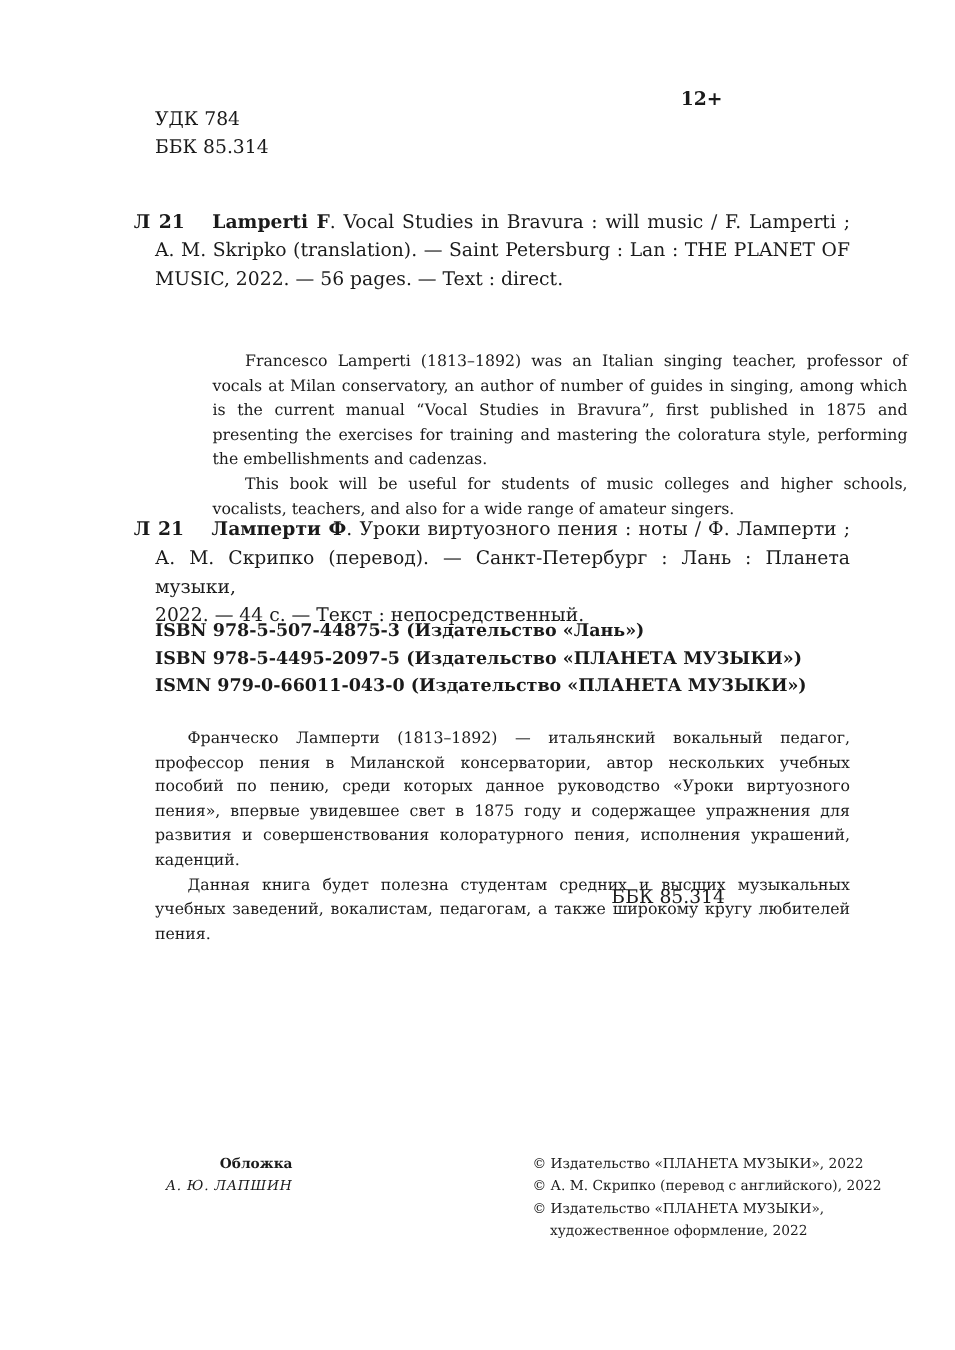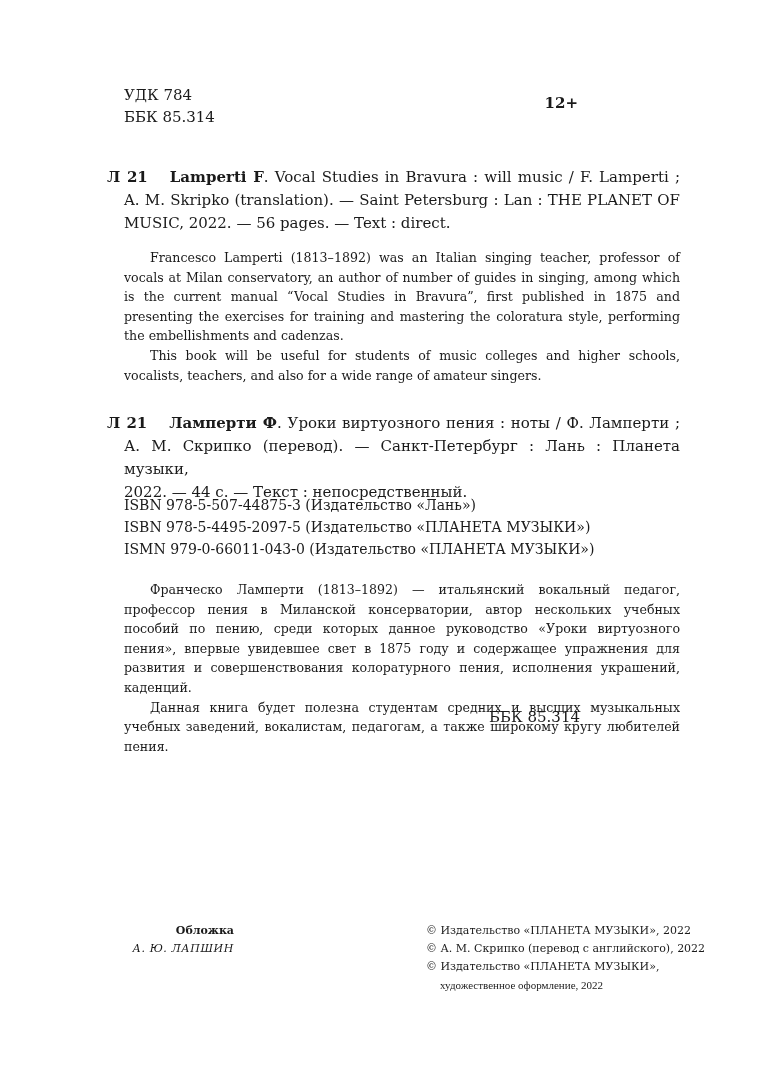--- a/index.html
+++ b/index.html
@@ -5,62 +5,62 @@
   html, body { margin: 0; padding: 0; background: #ffffff; }
   body {
     width: 764px; height: 1080px; position: relative; overflow: hidden;
     font-family: "DejaVu Serif", "Liberation Serif", serif;
     color: #1a1a1a;
   }
   .page { position: absolute; left: 0; top: 0; width: 664px; height: 1080px; }
   .abs { position: absolute; }
 
   .udk { left: 124px; top: 84px; font-size: 15px; line-height: 22px; }
-  .age { right: 86px; top: 92px; font-size: 15px; font-weight: bold; line-height: 22px; text-align: right; }
+  .age { right: 86px; top: 68px; font-size: 15px; font-weight: bold; line-height: 22px; text-align: right; }
 
   .entry { left: 107px; width: 573px; font-size: 15px; line-height: 23px; }
   .entry .first { display: block; text-align: justify; text-align-last: justify; }
   .entry .cont { display: block; padding-left: 17px; text-align: justify; }
   .entry .cont.last { text-align-last: left; }
   .entry .code { font-weight: bold; margin-right: 10px; }
   .entry .author { font-weight: bold; margin-left: 12px; }
 
   .abstract { left: 124px; width: 556px; font-size: 12.6px; line-height: 19.6px; }
   .abstract p { margin: 0; text-align: justify; text-indent: 26px; }
 
-  .isbn { left: 124px; top: 494px; font-size: 14px; font-weight: normal; line-height: 22px; }
+  .isbn { left: 124px; top: 494px; font-size: 14px; font-weight: bold; line-height: 22px; }
 
   .bbk-right { right: 84px; top: 706px; font-size: 15px; line-height: 22px; }
 
   .cover { right: 430px; top: 922px; font-size: 11px; line-height: 18px; text-align: right; }
   .cover .lbl { font-weight: bold; }
   .cover .nm { font-style: italic; letter-spacing: 0.6px; }
 
   .copy { left: 426px; top: 922px; font-size: 11px; line-height: 18px; width: 270px; }
   .copy div { white-space: nowrap; }
-  .copy .ind { padding-left: 14px; font-family: Liberation Serif, serif; }
+  .copy .ind { padding-left: 14px; }
 </style>
 </head>
 <body>
 
 <div class="page">
 
   <div class="abs udk">
     <div>УДК 784</div>
     <div>ББК 85.314</div>
   </div>
   <div class="abs age">12+</div>
 
   <div class="abs entry" style="top:166px;">
     <span class="first"><span class="code">Л 21</span><span class="author">Lamperti F</span><span>. Vocal Studies in Bravura : will music / F. Lamperti ;</span></span>
     <span class="cont" style="text-align-last: justify;">A. M. Skripko (translation). — Saint Petersburg : Lan : THE PLANET OF</span>
     <span class="cont last">MUSIC, 2022. — 56 pages. — Text : direct.</span>
   </div>
 
-  <div class="abs abstract" style="top:248px;">
+  <div class="abs abstract" style="top:279px;margin-left:46px;">
     <p>Francesco Lamperti (1813–1892) was an Italian singing teacher, professor of vocals at Milan conservatory, an author of number of guides in singing, among which is the current manual “Vocal Studies in Bravura”, first published in 1875 and presenting the exercises for training and mastering the coloratura style, performing the embellishments and cadenzas.</p>
     <p>This book will be useful for students of music colleges and higher schools, vocalists, teachers, and also for a wide range of amateur singers.</p>
   </div>
 
   <div class="abs entry" style="top:412px;">
     <span class="first"><span class="code">Л 21</span><span class="author">Ламперти Ф</span><span>. Уроки виртуозного пения : ноты / Ф. Ламперти ;</span></span>
     <span class="cont" style="text-align-last: justify;">А. М. Скрипко (перевод). — Санкт-Петербург : Лань : Планета музыки,</span>
     <span class="cont last">2022. — 44 с. — Текст : непосредственный.</span>
   </div>
 

